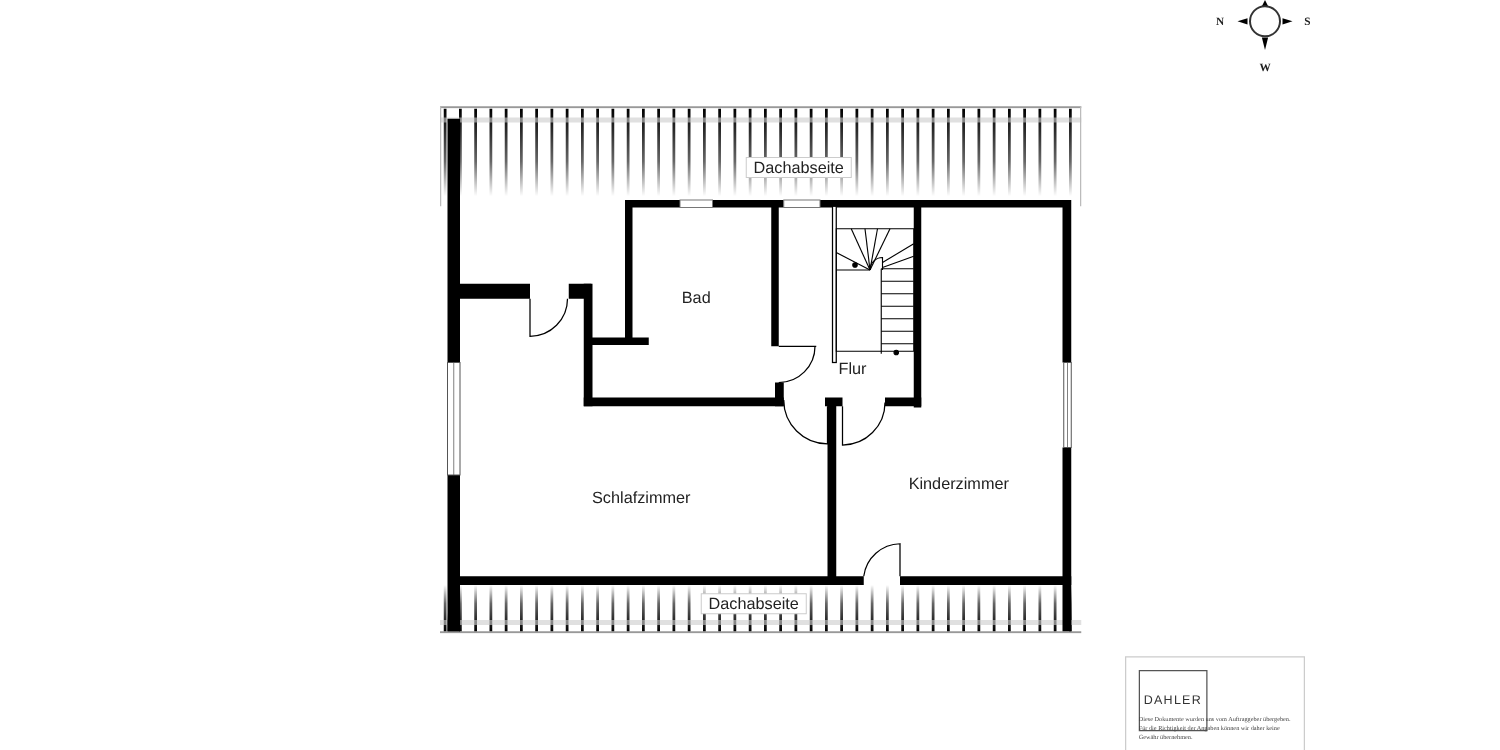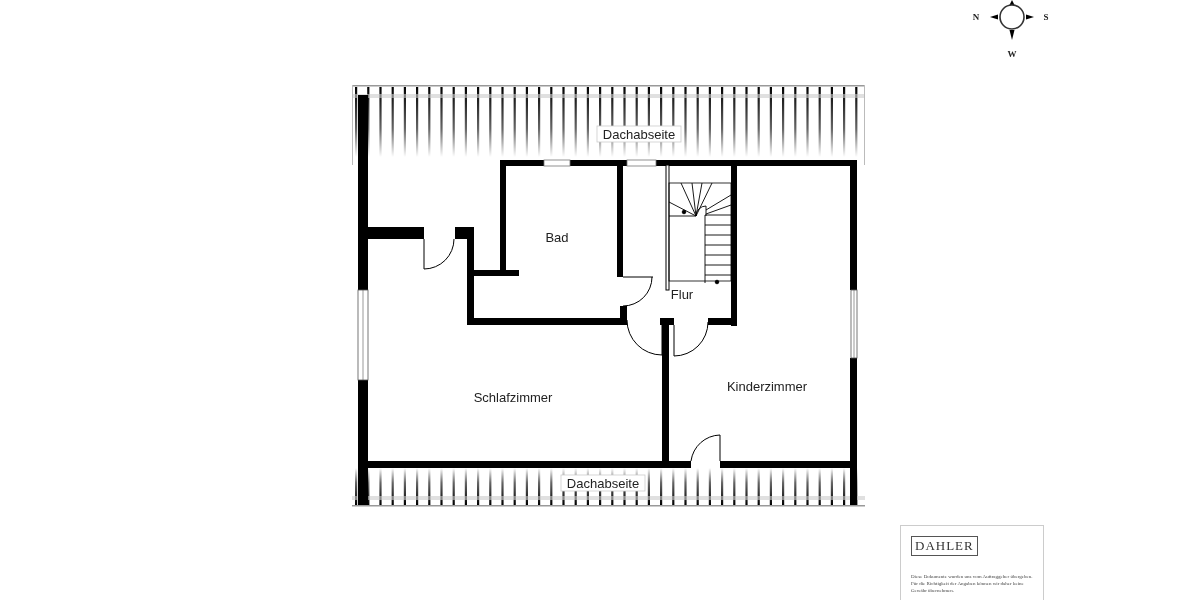--- a/index.html
+++ b/index.html
@@ -1,21 +1,21 @@
 <!DOCTYPE html>
 <html><head>
 <meta charset="utf-8">
 <style>
   html,body{margin:0;padding:0;background:#fff;}
   body{width:1200px;height:600px;position:relative;overflow:hidden;font-family:"Liberation Sans",sans-serif;}
   #plan{position:absolute;left:0;top:0;}
   .room-label{font-family:"Liberation Sans",sans-serif;font-size:13px;fill:#222;}
   .compass-label{font-family:"Liberation Serif",serif;font-size:9px;font-weight:bold;fill:#222;}
   .logo-box{position:absolute;left:900px;top:525px;width:142px;height:80px;border:1px solid #ccc;background:#fff;}
-  .logo{position:absolute;left:10px;top:10px;border:1px solid #555;padding:1px 3px;font-family:Liberation Serif, serif;font-size:13px;letter-spacing:1px;color:#333;}
+  .logo{position:absolute;left:10px;top:10px;border:1px solid #555;padding:18px 3px;font-family:Liberation Sans, sans-serif;font-size:10px;letter-spacing:1px;color:#333;}
   .disclaimer{position:absolute;left:10px;top:47px;width:126px;font-family:"Liberation Serif",serif;font-size:5px;line-height:7px;color:#444;}
 </style>
 </head>
 <body>
 
 <svg id="plan" width="1200" height="600" viewBox="0 0 1200 600">
   <defs>
     <linearGradient id="fadeDown" x1="0" y1="0" x2="0" y2="1">
       <stop offset="0" stop-color="#000" stop-opacity="1"></stop>
       <stop offset="0.6" stop-color="#000" stop-opacity="0.6"></stop>

